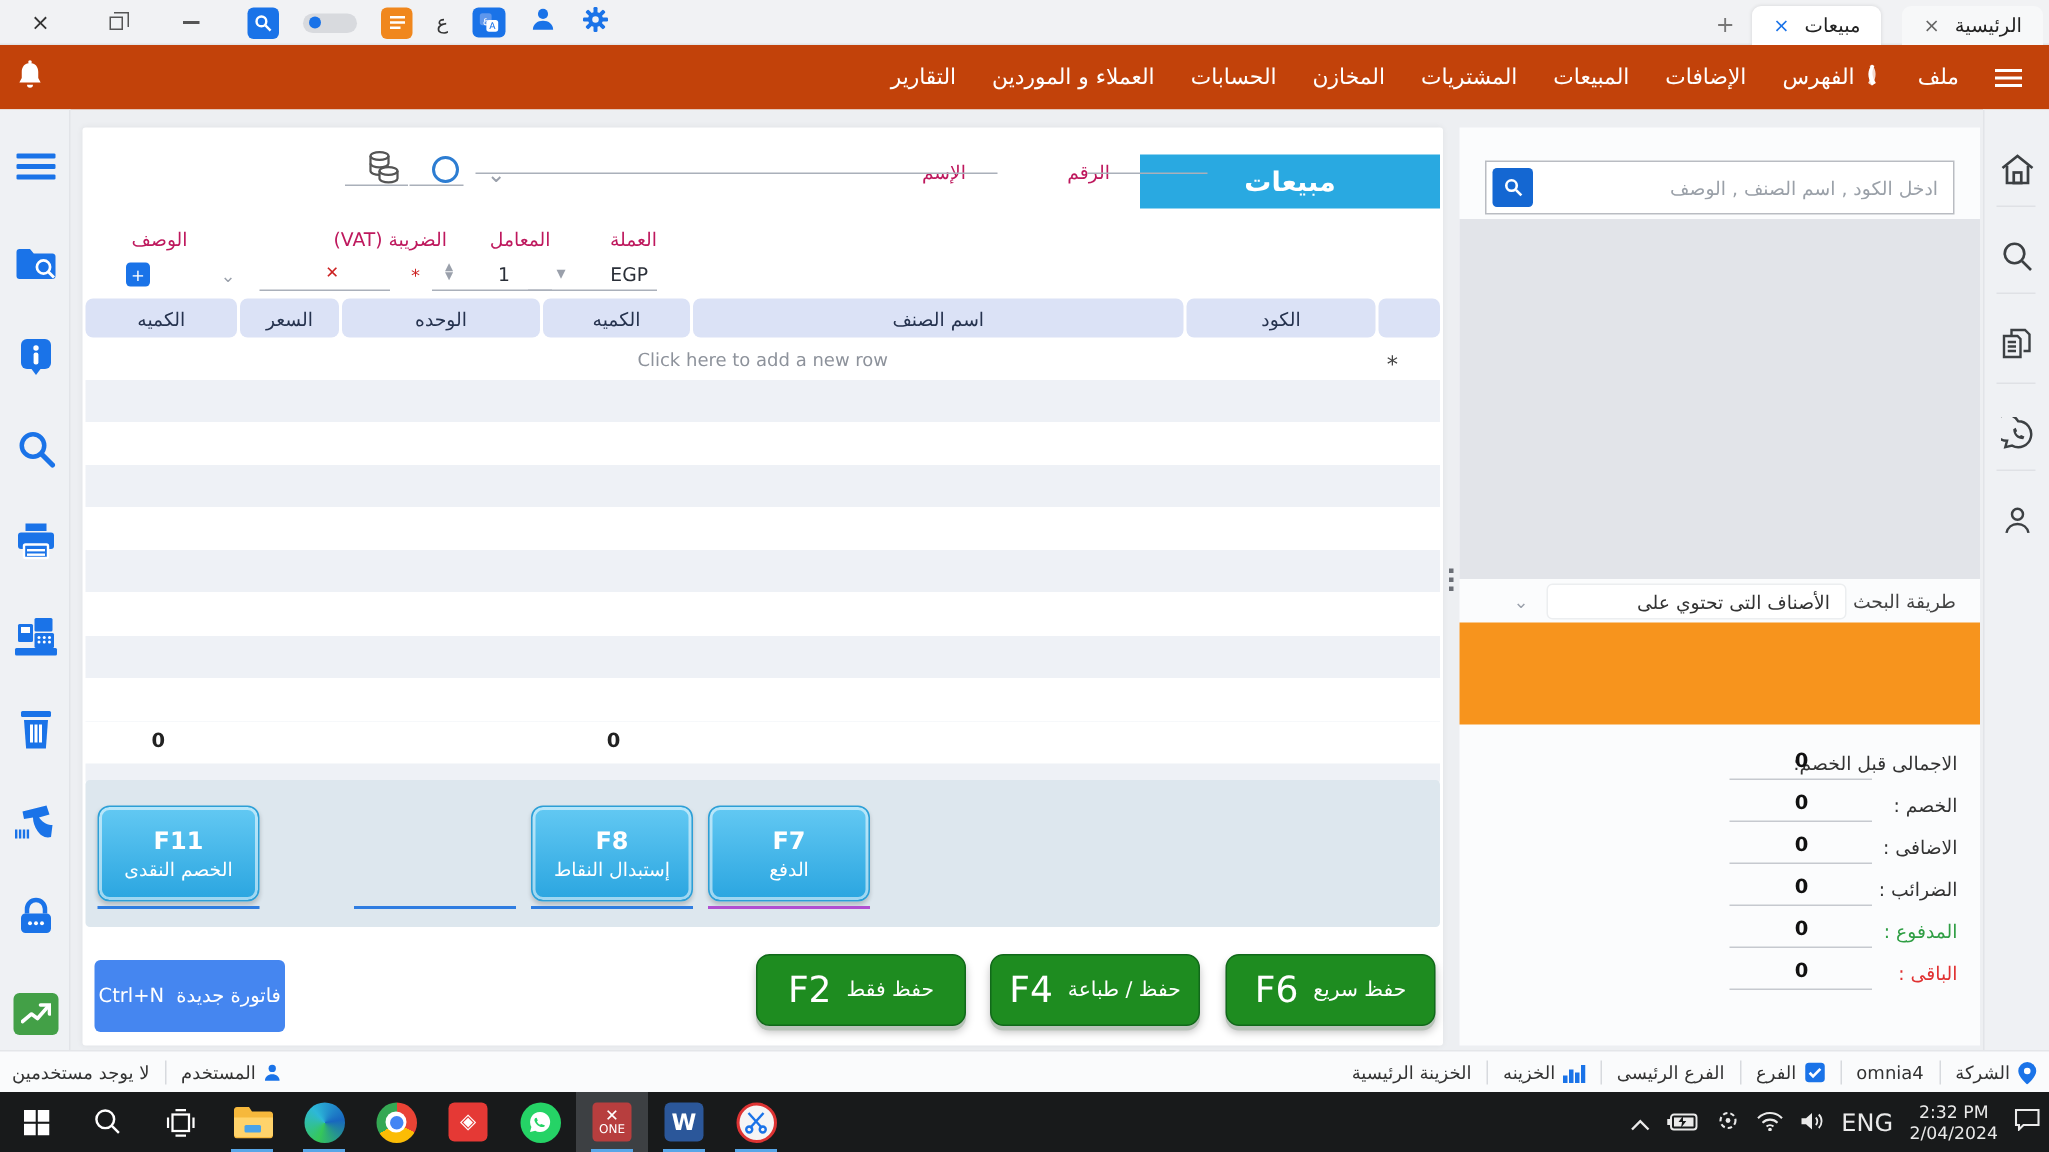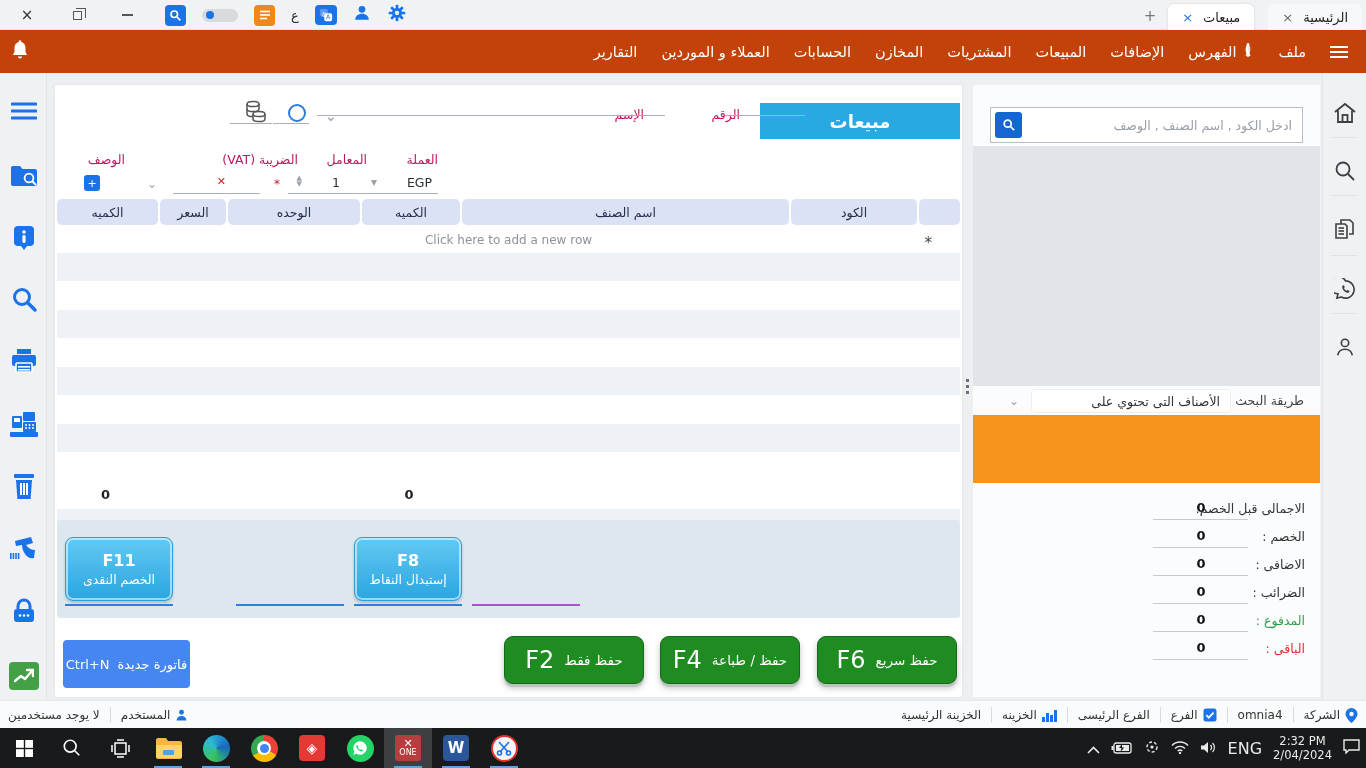--- a/index.html
+++ b/index.html
@@ -425,20 +425,24 @@
 
       <div class="bands"></div>
 
       <div class="sumrow">
         <span class="v" style="right:804px; width:101px; text-align:center">0</span>
         <span class="v" style="right:502px; width:98px; text-align:center">0</span>
       </div>
       <div class="graystrip"></div>
 
       <div class="fpanel">
+        <div class="fbtn" style="left:415px">
+          <span class="k">F7</span>
+            <span class="t">الدفع</span>
+        </div>
         <span class="frun purple" style="left:415px"></span>
         <div class="fbtn" style="left:297px">
           <span class="k">F8</span>
             <span class="t">إستبدال النقاط</span>
         </div>
         <span class="frun" style="left:297px"></span>
         <span class="frun" style="left:179px"></span>
         <div class="fbtn" style="left:8px">
           <span class="k">F11</span>
             <span class="t">الخصم النقدى</span>

